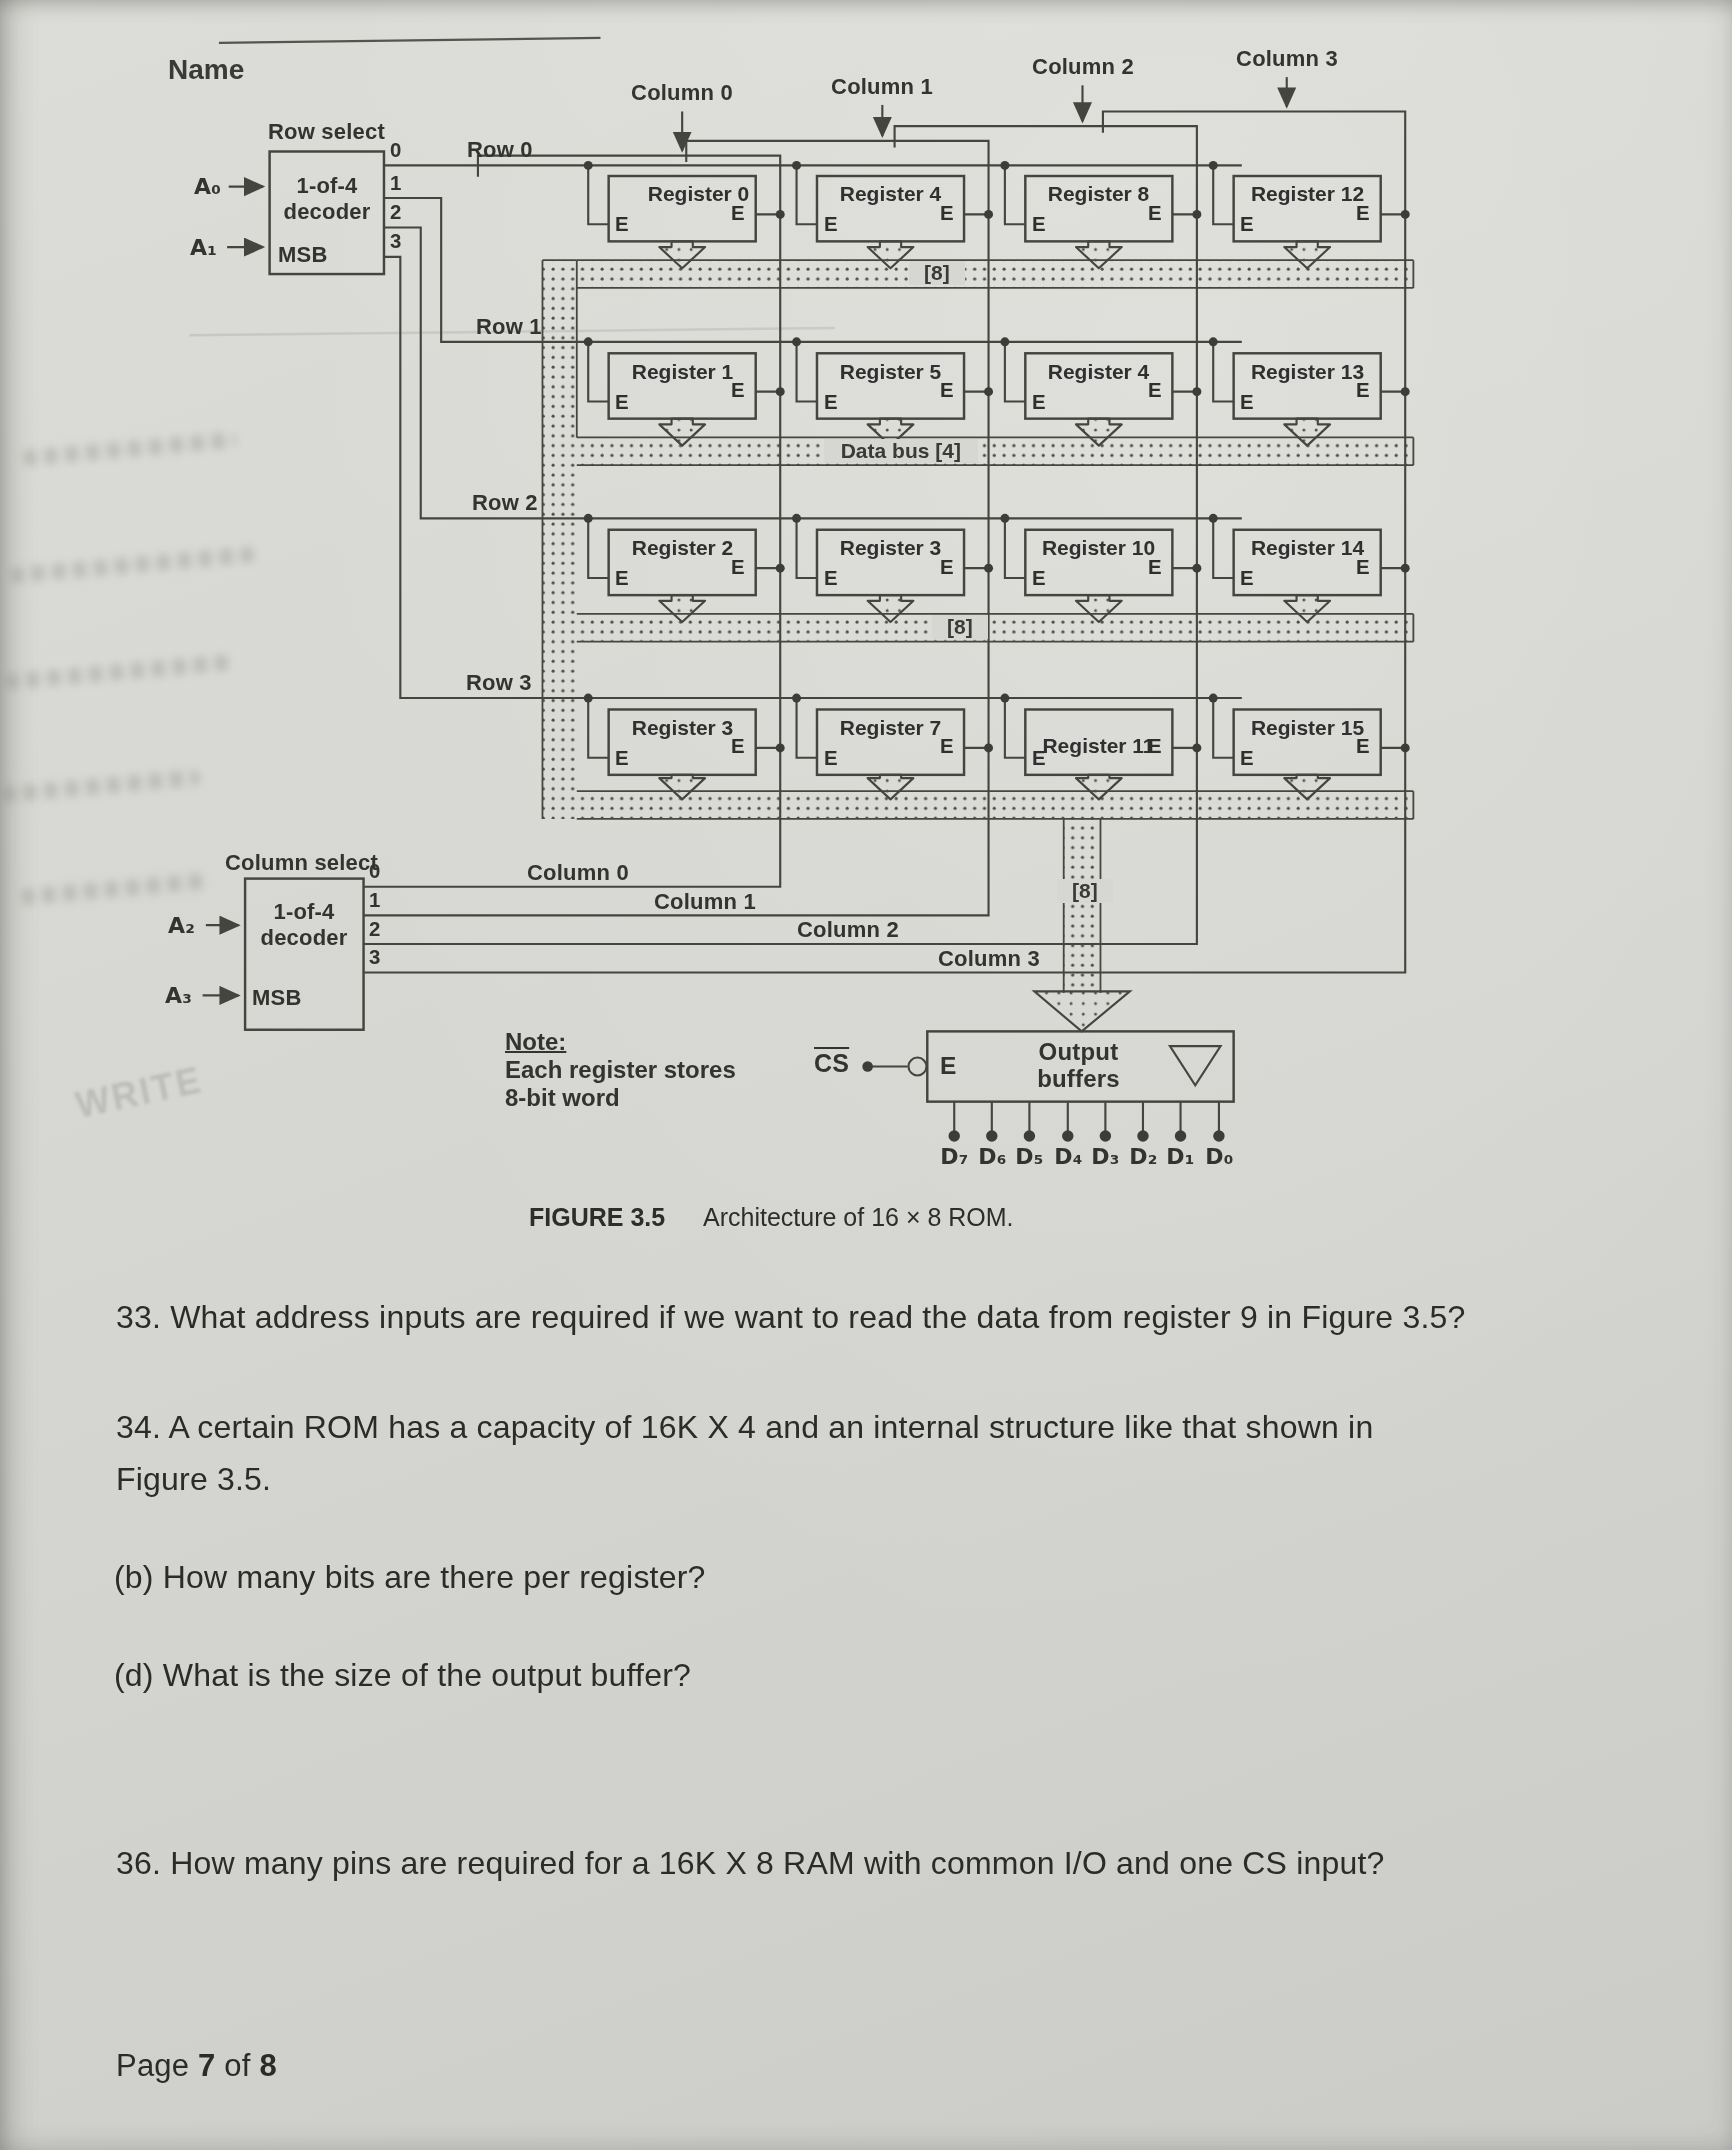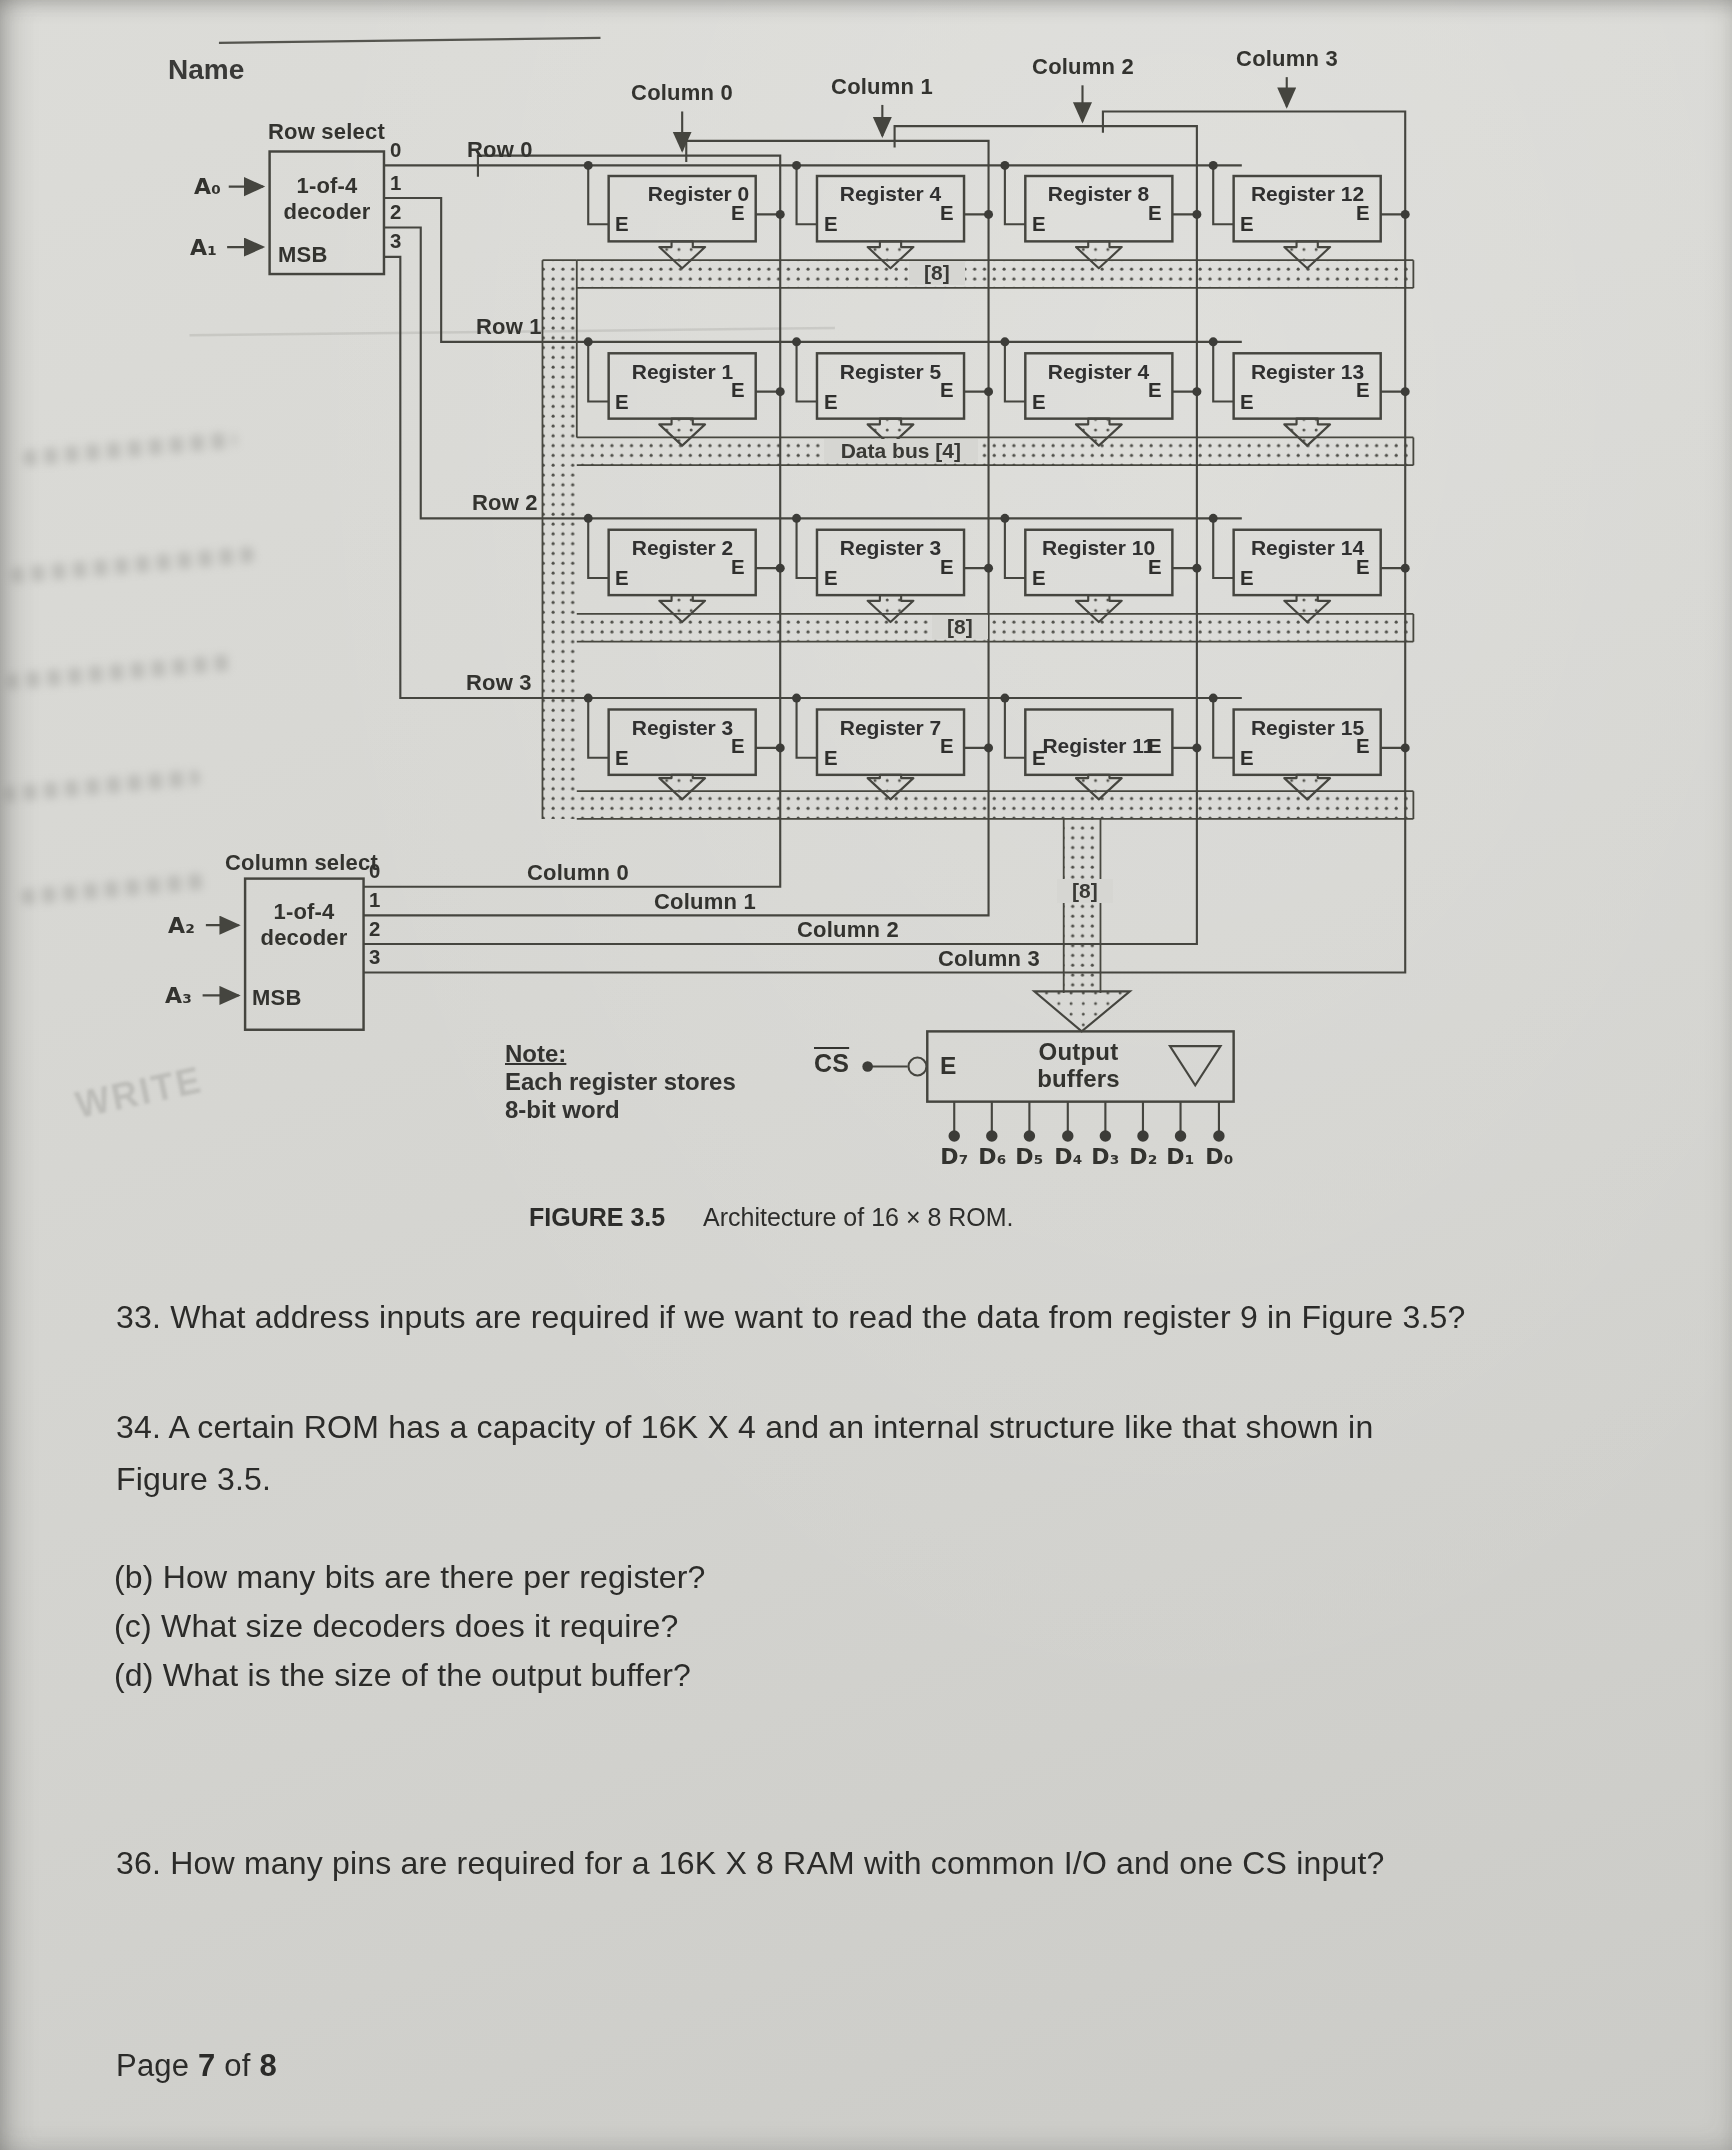--- a/index.html
+++ b/index.html
@@ -13,21 +13,21 @@
   .dt{position:absolute;font-weight:600;font-size:22px;color:#33332f;letter-spacing:0.2px;white-space:nowrap;}
   .dt.b{font-weight:700;}
   .dt.small{font-size:20.4px;}
   .dt.ctr{text-align:center;}
   .sub{font-family:"DejaVu Sans",sans-serif;}
   .regname{position:absolute;width:147px;text-align:center;font-weight:600;font-size:21px;color:#303030;white-space:nowrap;}
   .elab{position:absolute;font-weight:700;font-size:20.4px;color:#2f2f2d;}
   .buslab{position:absolute;background:#d6d6d2;padding:0 3.3px;font-weight:600;font-size:21px;color:#3a3a36;text-align:center;white-space:nowrap;}
   .q{position:absolute;font-size:32px;font-weight:500;color:#2b2b29;letter-spacing:0.2px;white-space:nowrap;}
   .cap{position:absolute;font-size:25px;color:#2d2d2b;white-space:nowrap;}
-  .note{position:absolute;font-size:24px;font-weight:600;color:#333331;white-space:nowrap;margin-top:12px;}
+  .note{position:absolute;font-size:24px;font-weight:600;color:#333331;white-space:nowrap;}
   .ovl{text-decoration:overline;text-decoration-thickness:2px;}
   .unl{text-decoration:underline;text-decoration-thickness:2px;}
   .gsm{position:absolute;height:16.3px;filter:blur(4.1px);opacity:.38;border-radius:6.5px;
     background:repeating-linear-gradient(90deg,#8f8f8b 0 13px,transparent 13px 21px);transform:rotate(-5deg);}
   .ghostword{position:absolute;font-size:36px;font-weight:700;color:#a3a39f;opacity:.5;filter:blur(1.6px);transform:rotate(-12deg);letter-spacing:2.5px;}
 </style>
 </head>
 <body>
 
 <div class="page">
@@ -329,21 +329,20 @@
   <div class="dt sub ctr" style="left:1164px;top:1144px;width:33px;">D₁</div>
   <div class="dt sub ctr" style="left:1203px;top:1144px;width:33px;">D₀</div>
 
   <div class="cap" style="left:529px;top:1203px;font-weight:700;">FIGURE 3.5</div>
   <div class="cap" style="left:703px;top:1203px;font-weight:500;">Architecture of 16 × 8 ROM.</div>
 
   <div class="q" style="left:116px;top:1299px;">33. What address inputs are required if we want to read the data from register 9 in Figure 3.5?</div>
   <div class="q" style="left:116px;top:1409px;">34. A certain ROM has a capacity of 16K X 4 and an internal structure like that shown in</div>
   <div class="q" style="left:116px;top:1461px;">Figure 3.5.</div>
   <div class="q" style="left:114px;top:1559px;">(b) How many bits are there per register?</div>
-  <div class="q" style="left:114px;top:1608px;">(c) What size decoders does it require?</div>
   <div class="q" style="left:114px;top:1657px;">(d) What is the size of the output buffer?</div>
   <div class="q" style="left:116px;top:1845px;">36. How many pins are required for a 16K X 8 RAM with common I/O and one CS input?</div>
 
   <div class="q" style="left:116px;top:2048px;font-size:31px;">
     <span>Page</span>
     <span style="font-weight:700;">7</span>
     <span>of</span>
     <span style="font-weight:700;">8</span>
   </div>
 

